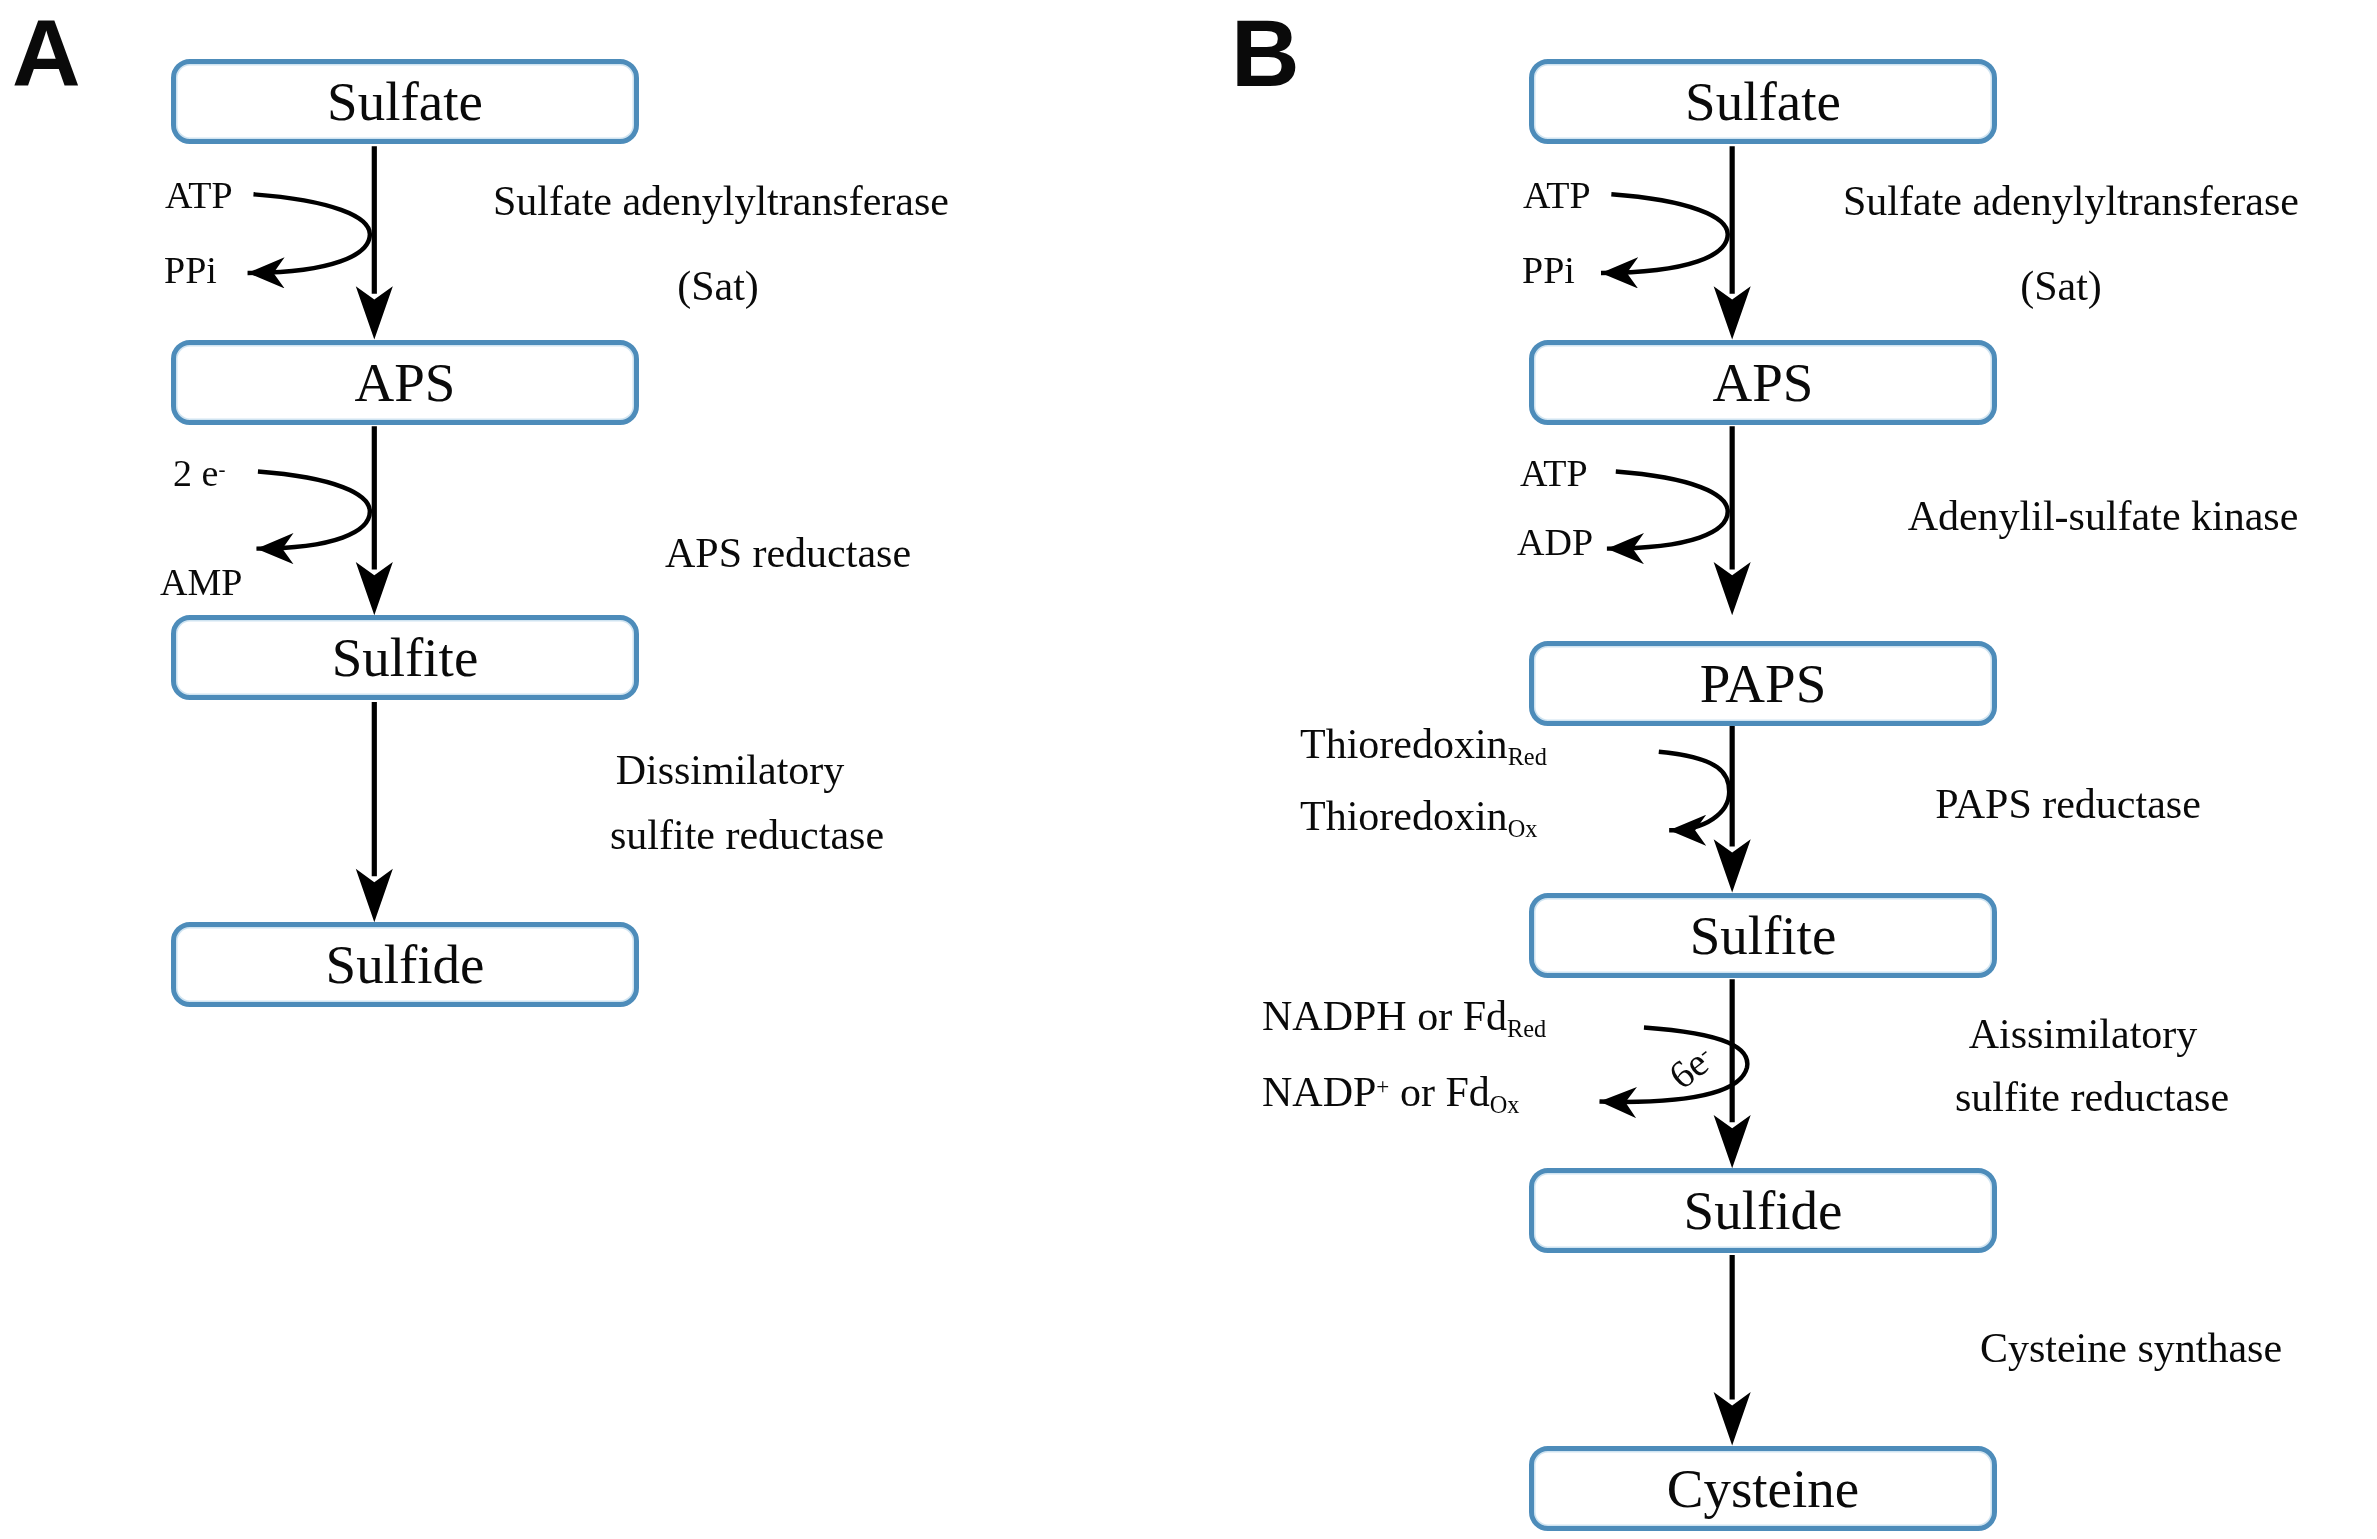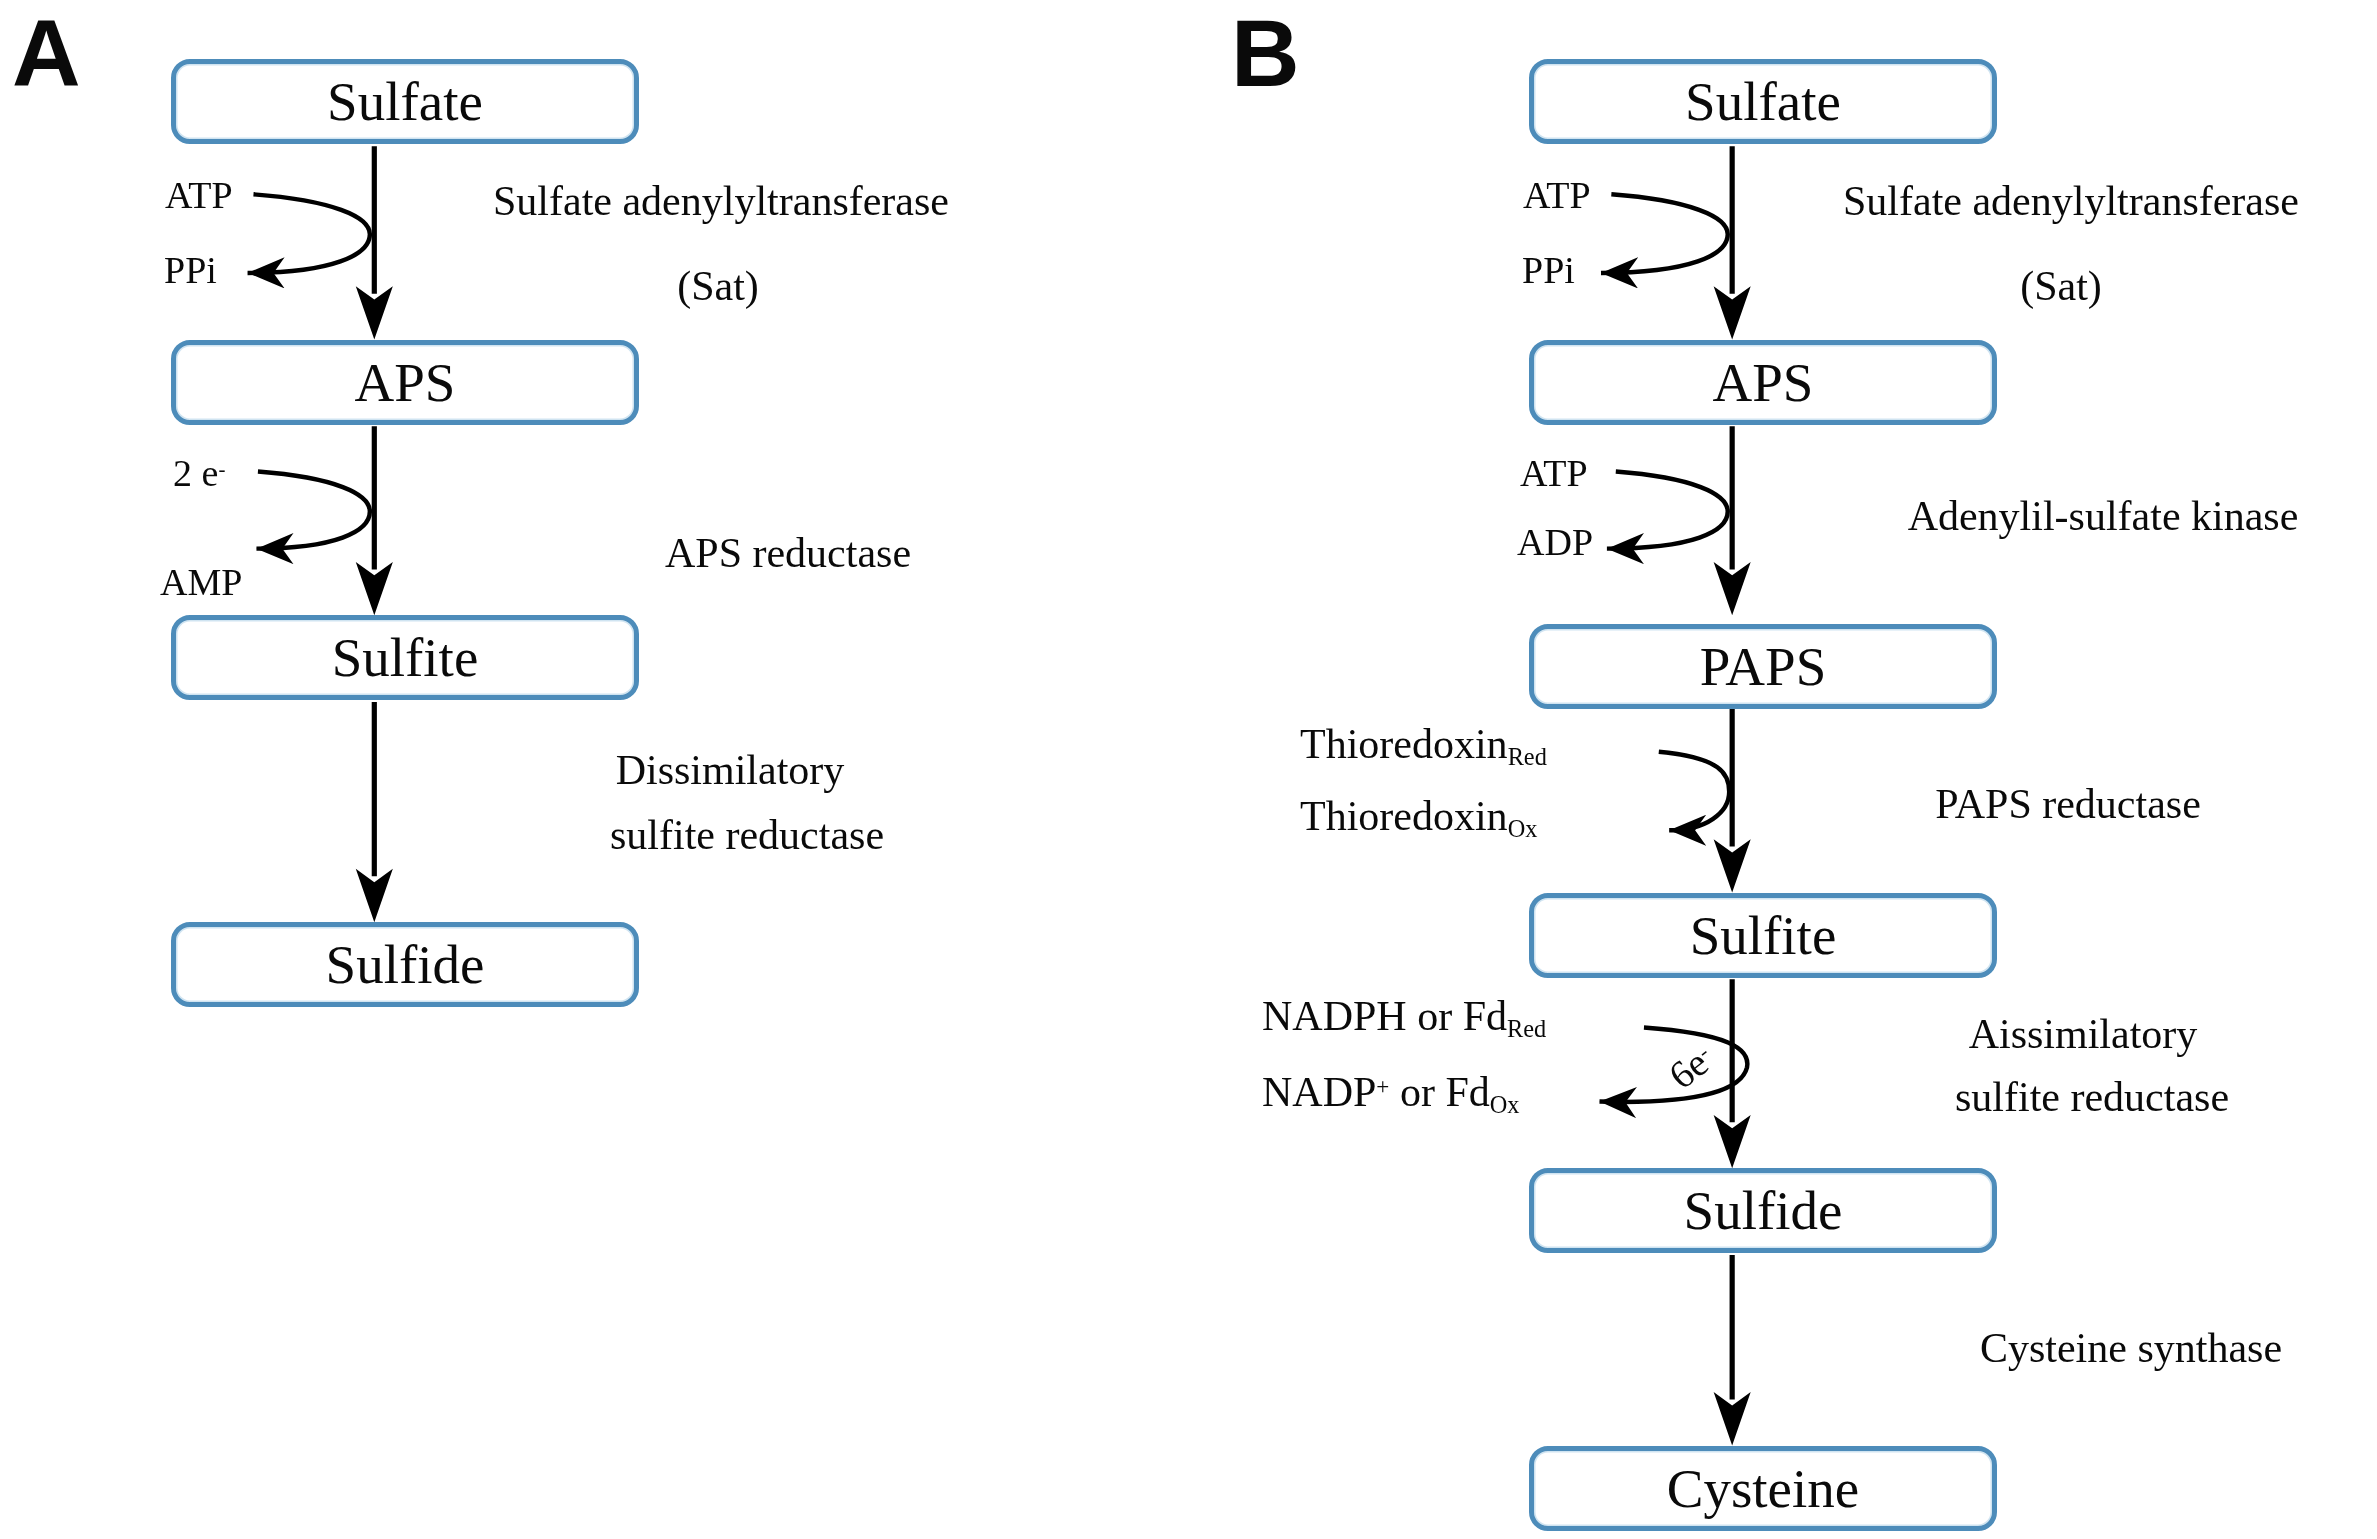--- a/index.html
+++ b/index.html
@@ -149,21 +149,21 @@
   <div class="enzyme" style="left:747px; top:814px;">sulfite reductase</div>
 
   <div class="panel-letter" style="left:1231px; top:6px;">B</div>
 
   <div class="node" style="left:1529px; top:59px;">
     <span>Sulfate</span>
   </div>
   <div class="node" style="left:1529px; top:340px;">
     <span>APS</span>
   </div>
-  <div class="node" style="left:1529px; top:624px;">
+  <div class="node" style="left:1529px; top:641px;">
     <span>PAPS</span>
   </div>
   <div class="node" style="left:1529px; top:893px;">
     <span>Sulfite</span>
   </div>
   <div class="node" style="left:1529px; top:1168px;">
     <span>Sulfide</span>
   </div>
   <div class="node" style="left:1529px; top:1446px;">
     <span>Cysteine</span>

